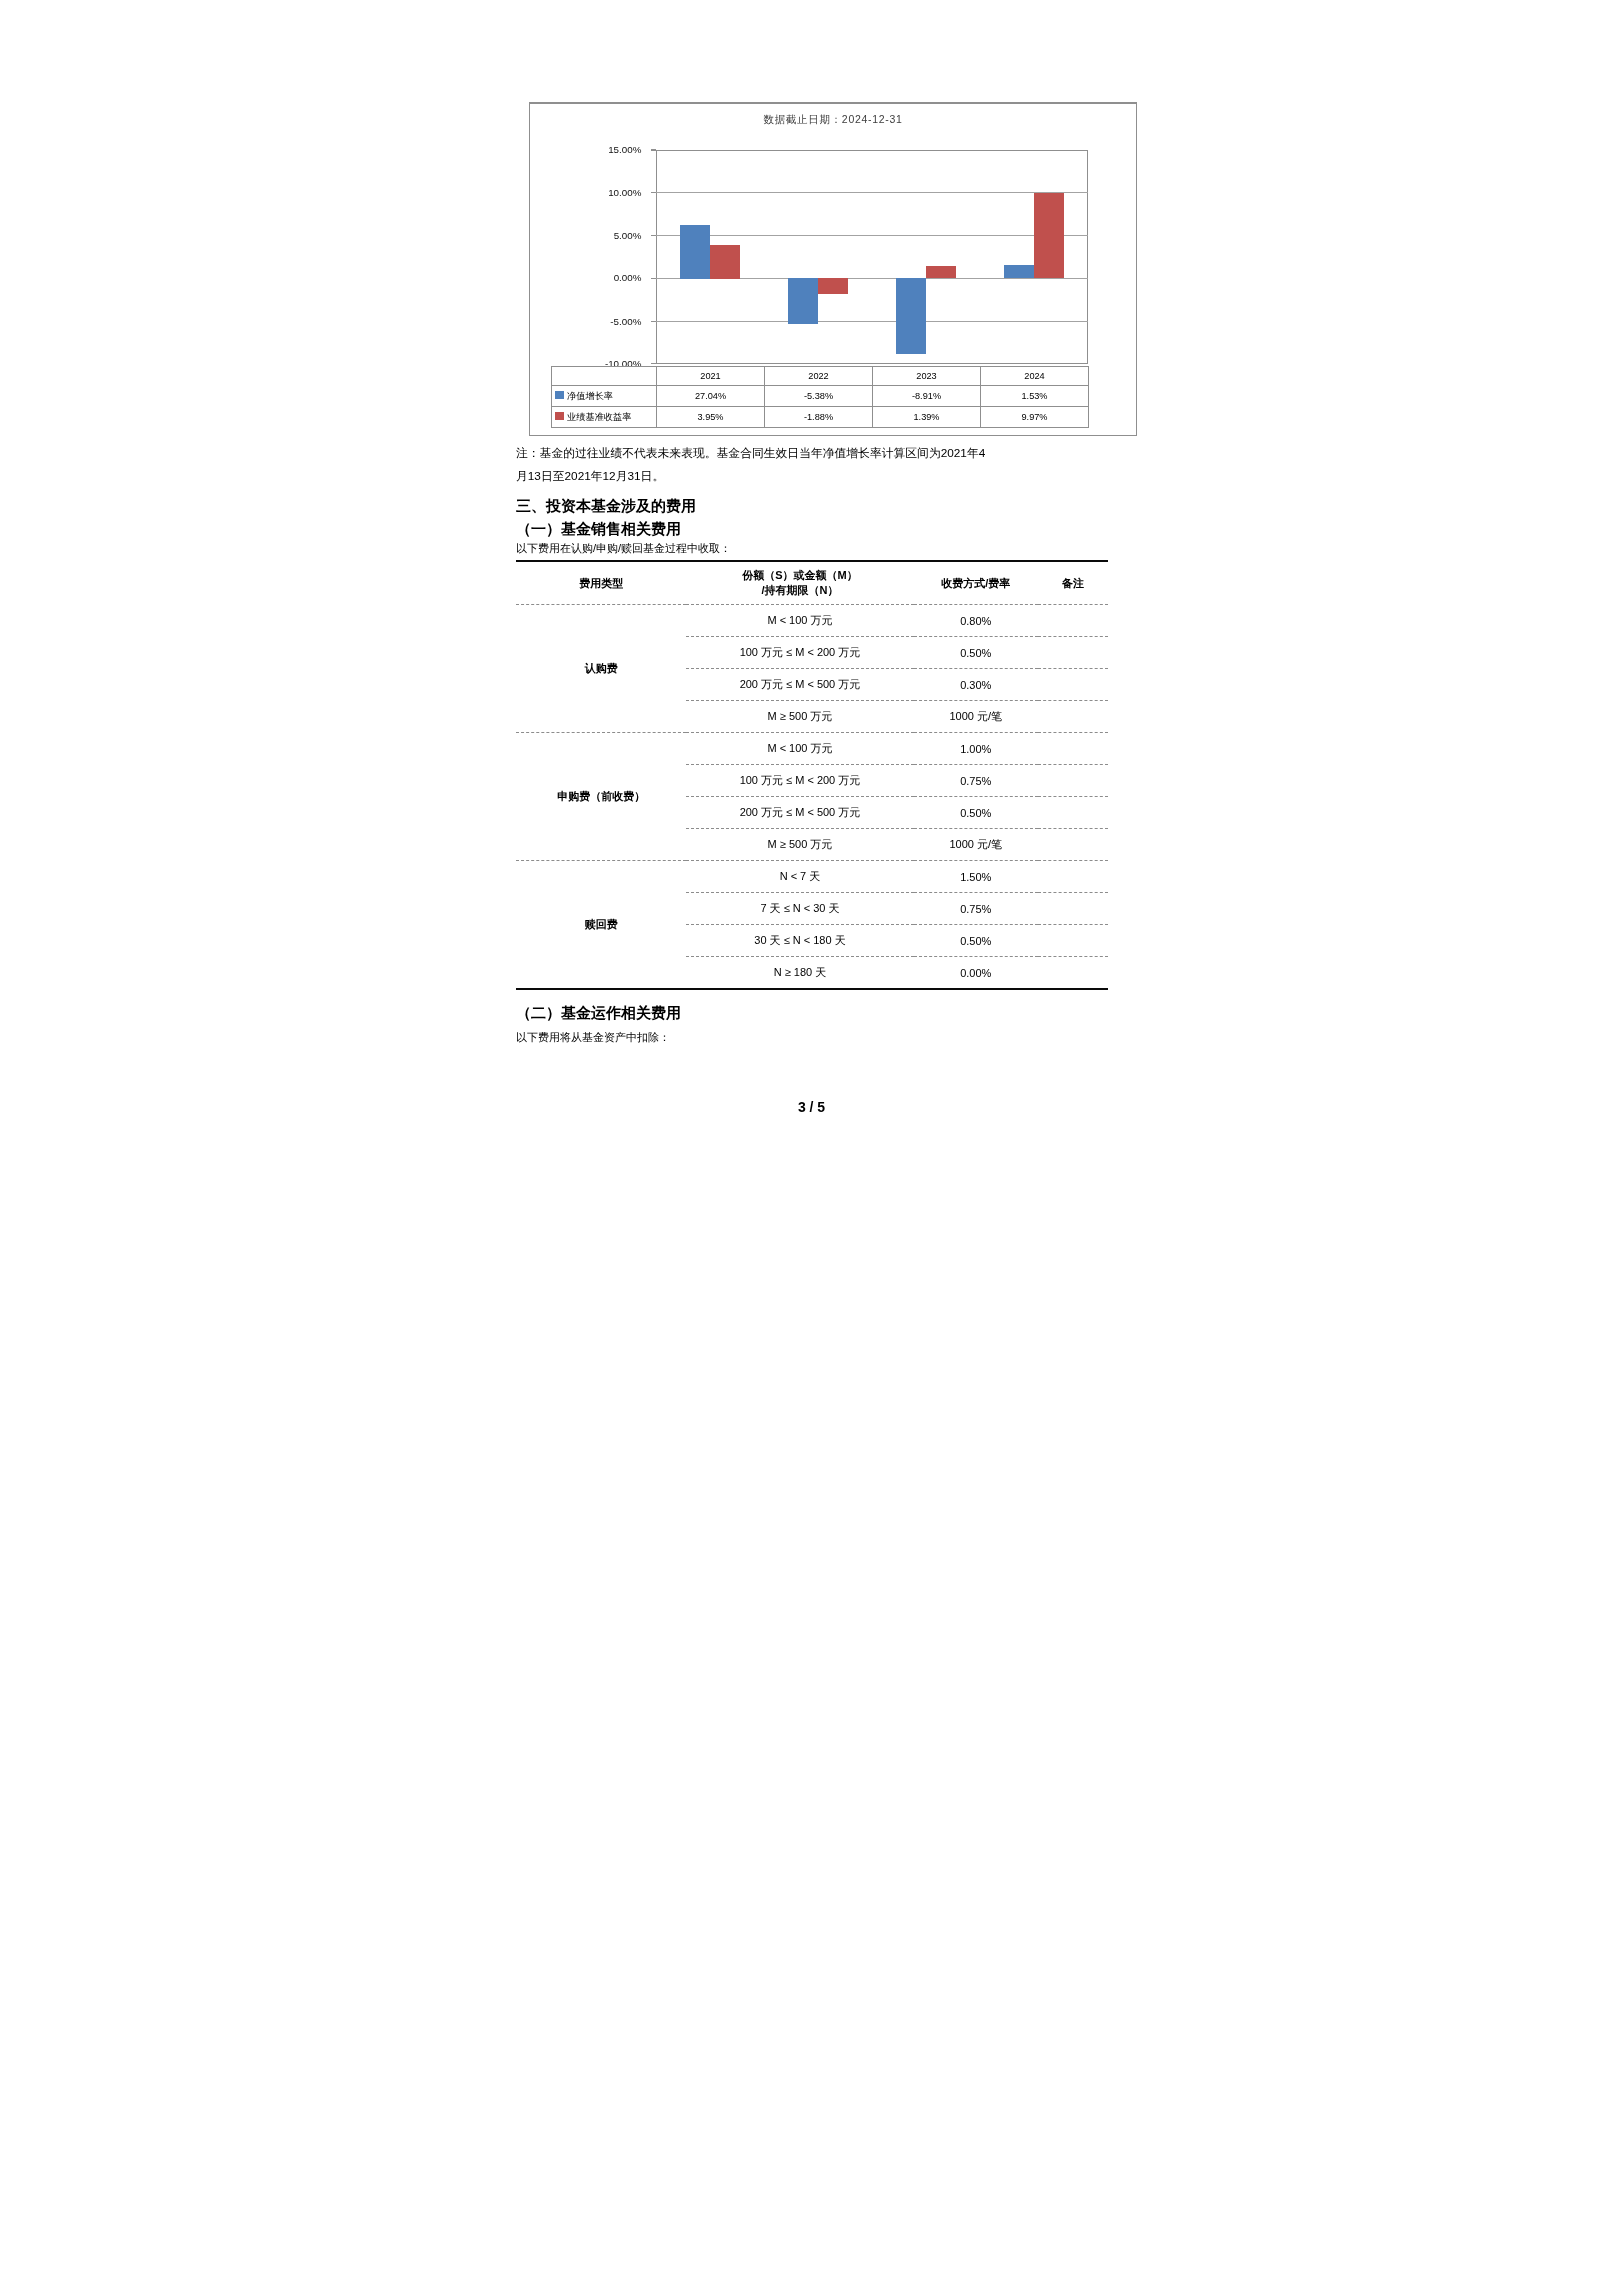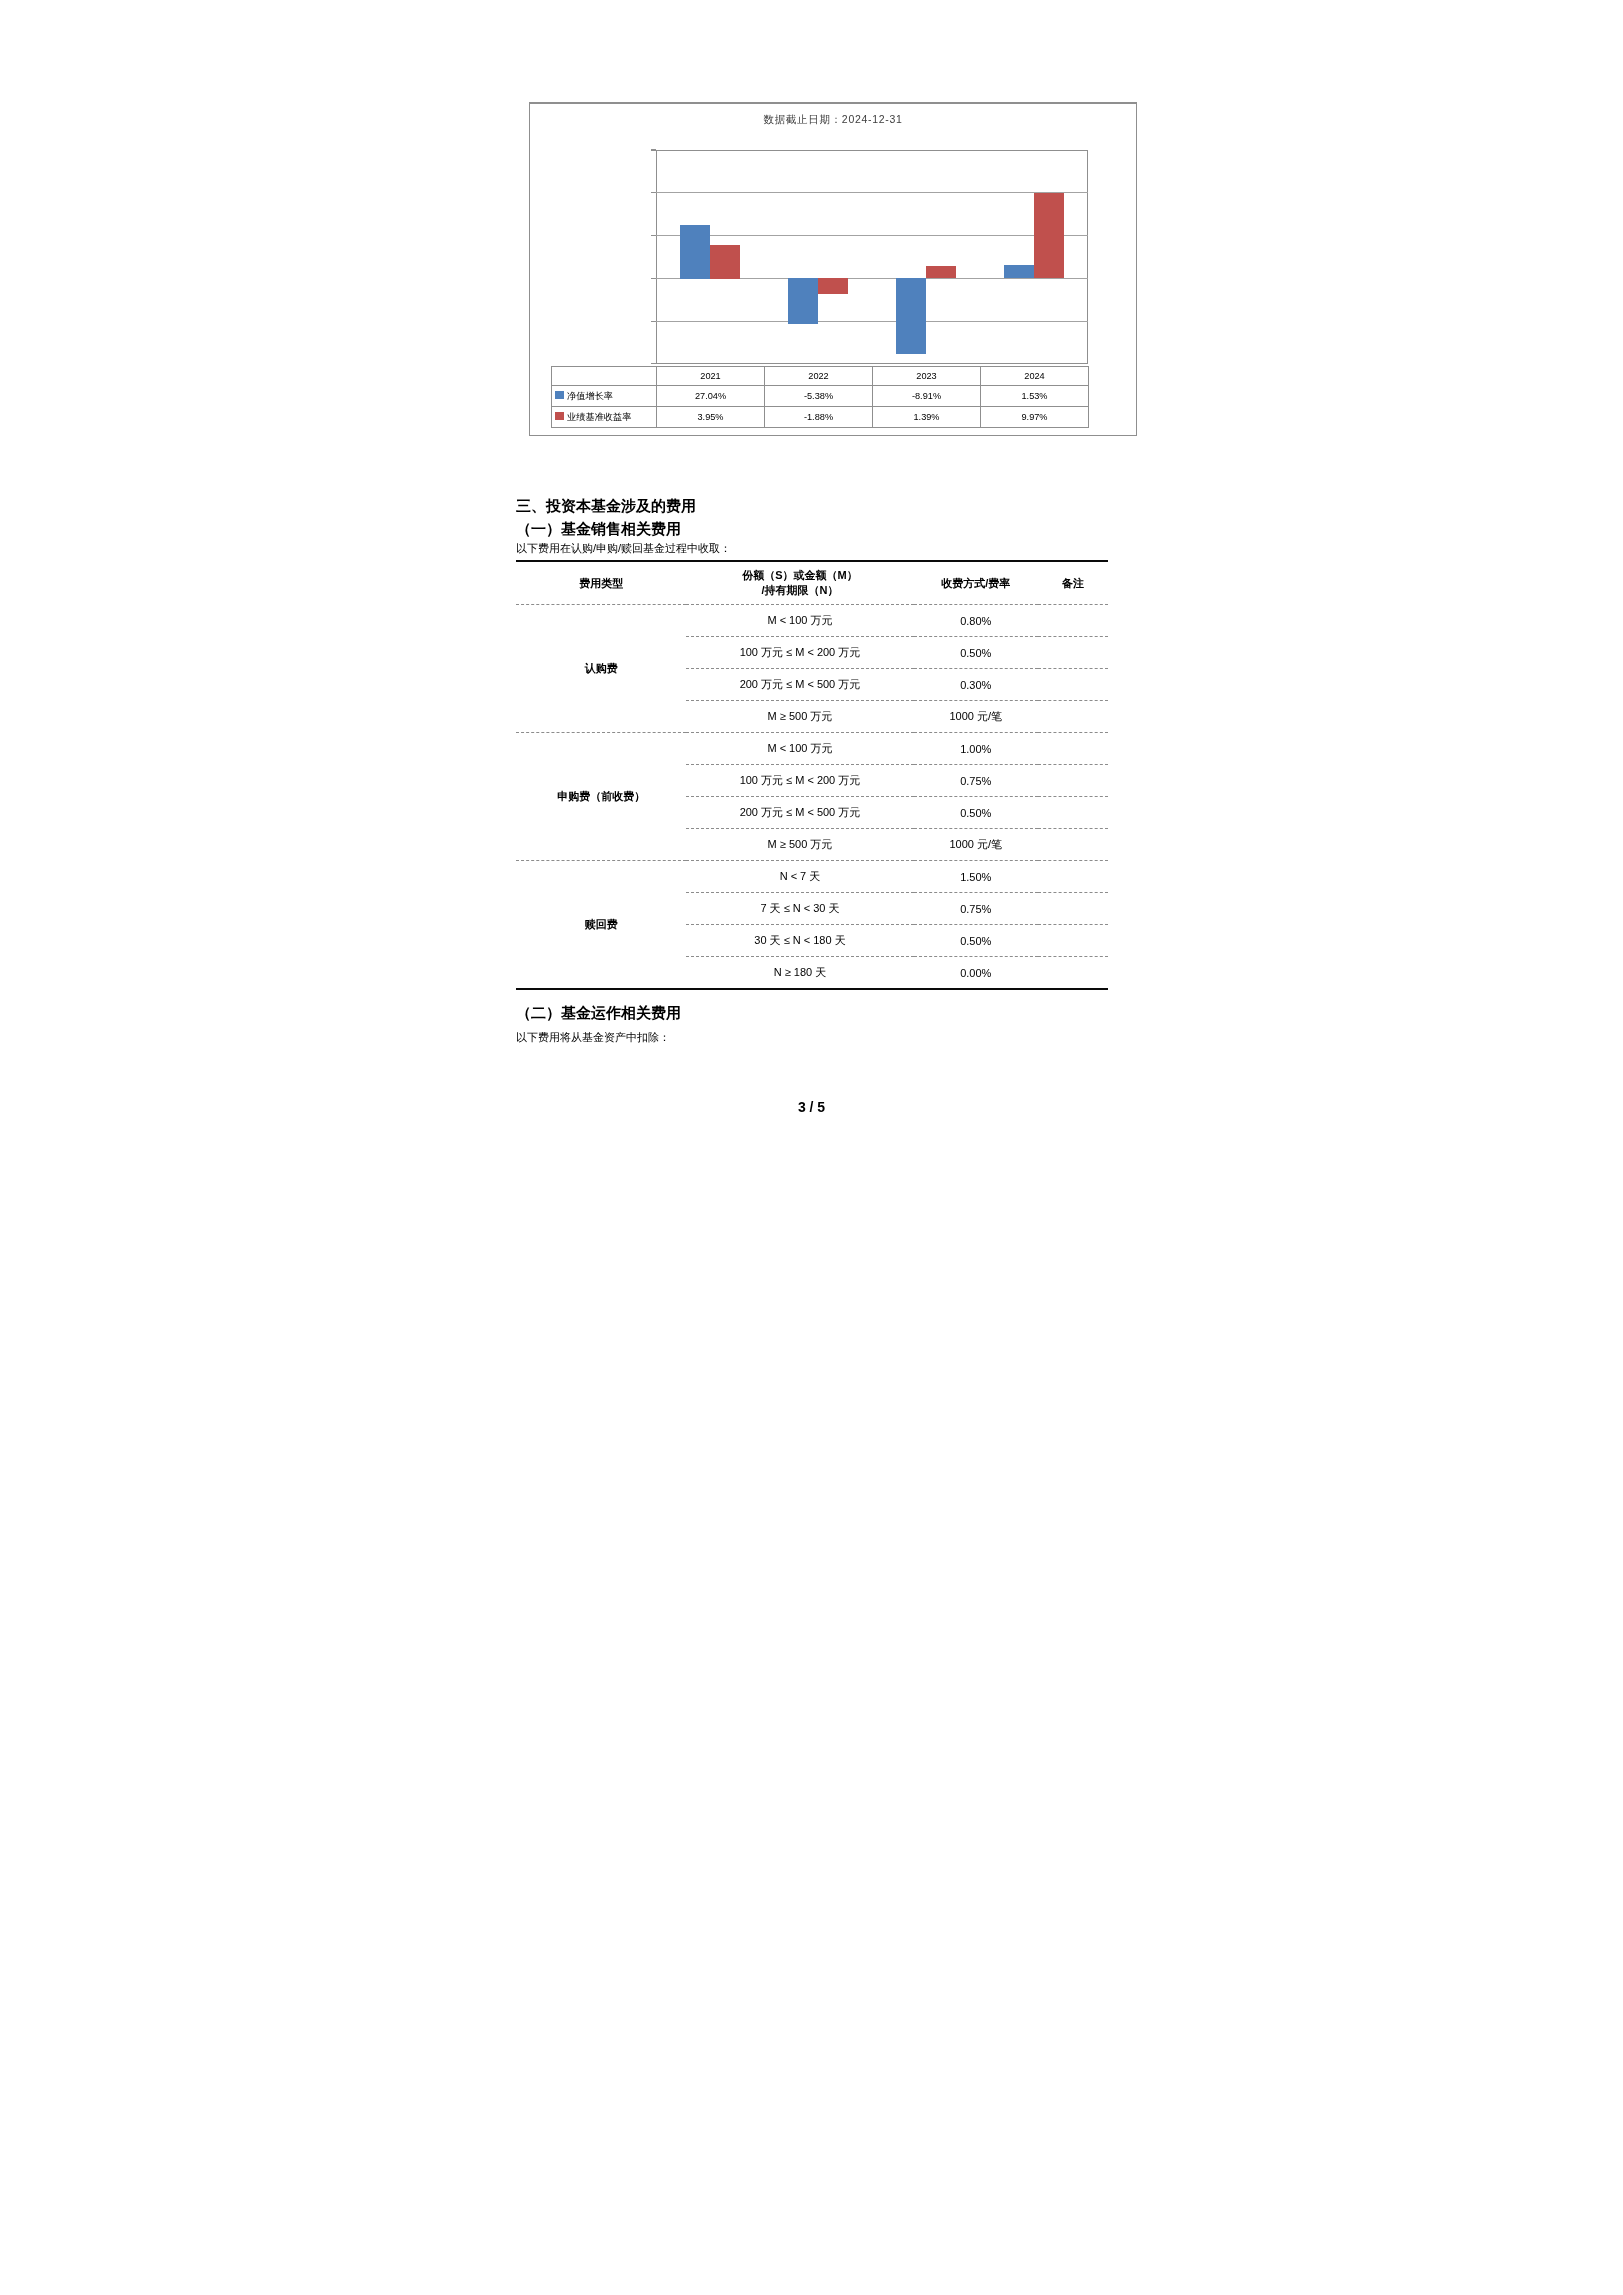--- a/index.html
+++ b/index.html
@@ -111,20 +111,28 @@
   }
 </style>
 </head>
 <body>
 
 <div class="page">
 
   <div class="chart-box">
     <div class="chart-title">数据截止日期：2024-12-31</div>
 
+    <div class="ylabels">
+        <div class="ylabel" style="top: -5.9px;">15.00%</div>
+        <div class="ylabel" style="top: 37px;">10.00%</div>
+        <div class="ylabel" style="top: 80px;">5.00%</div>
+        <div class="ylabel" style="top: 122px;">0.00%</div>
+        <div class="ylabel" style="top: 166px;">-5.00%</div>
+        <div class="ylabel" style="top: 208px;">-10.00%</div>
+      </div>
 
     <div class="plot">
       <div class="pline pb-top"></div>
       <div class="pline pb-bottom"></div>
       <div class="pline pb-left"></div>
       <div class="pline pb-right"></div>
     <div class="tick" style="top: -0.7px;"></div>
         <div class="gridline" style="top: 42px;"></div>
         <div class="tick" style="top: 42px;"></div>
         <div class="gridline" style="top: 85px;"></div>
@@ -171,20 +179,24 @@
         <td class="lg"><span class="key" style="background: rgb(192, 80, 77);"></span><span>业绩基准收益率</span></td>
         <td>3.95%</td>
         <td>-1.88%</td>
         <td>1.39%</td>
         <td>9.97%</td>
       </tr>
     </tbody>
       </table>
   </div>
 
+  <div class="note">
+    <div>注：基金的过往业绩不代表未来表现。基金合同生效日当年净值增长率计算区间为2021年4</div>
+    <div>月13日至2021年12月31日。</div>
+  </div>
 
   <div class="h-major h1">三、投资本基金涉及的费用</div>
   <div class="h-major h2">（一）基金销售相关费用</div>
   <div class="intro intro1">以下费用在认购/申购/赎回基金过程中收取：</div>
 
   <table class="fee-table">
     <colgroup>
         <col style="width:170px">
         <col style="width:227px">
         <col style="width:124px">

